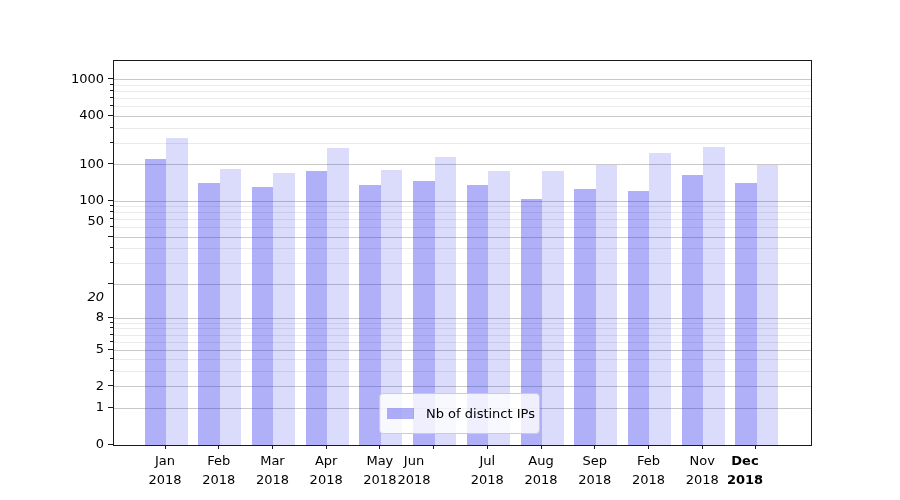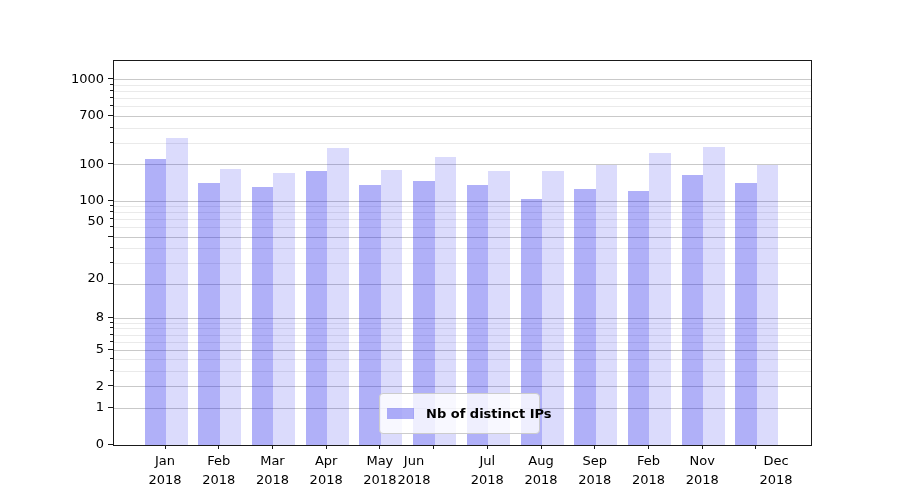--- a/index.html
+++ b/index.html
@@ -33,21 +33,21 @@
   }
   .legend{
     position:absolute;left:379px;top:393px;width:161px;height:41px;
     box-sizing:border-box;background:rgba(255,255,255,0.8);
     border:1px solid #cccccc;border-radius:4px;
     display:flex;flex-direction:column;justify-content:space-evenly;
     padding:2px 7px;
   }
   .legend-row{display:flex;align-items:center;}
   .legend-swatch{width:27px;height:11px;margin-right:12px;flex:0 0 auto;}
-  .legend-label{font-size:13px;line-height:15px;white-space:nowrap;font-weight:bold;}
+  .legend-label{font-size:13px;line-height:15px;white-space:nowrap;}
 </style>
 </head>
 <body>
 
 <div class="fig">
 
   <div class="plot">
       <div class="gridline minor" style="top: 310.237px;"></div>
       <div class="gridline minor" style="top: 298.445px;"></div>
       <div class="gridline minor" style="top: 280.663px;"></div>
@@ -107,29 +107,29 @@
       <div class="ylabel" style="top: 435px;">0</div>
       <div class="ytick major" style="top: 406.869px;"></div>
       <div class="ylabel" style="top: 398.369px;">1</div>
       <div class="ytick major" style="top: 385.441px;"></div>
       <div class="ylabel" style="top: 376.941px;">2</div>
       <div class="ytick major" style="top: 348.809px;"></div>
       <div class="ylabel" style="top: 340.309px;">5</div>
       <div class="ytick major" style="top: 316.776px;"></div>
       <div class="ylabel" style="top: 308.276px;">8</div>
       <div class="ytick major" style="top: 282.603px;"></div>
-      <div class="ylabel" style="top: 269px;">20</div>
+      <div class="ylabel" style="top: 288px; font-style: italic;">20</div>
       <div class="ytick major" style="top: 235.711px;"></div>
       <div class="ylabel" style="top: 212px;">50</div>
       <div class="ytick major" style="top: 199.6px;"></div>
       <div class="ylabel" style="top: 191.1px;">100</div>
       <div class="ytick major" style="top: 163.231px;"></div>
       <div class="ylabel" style="top: 154.731px;">100</div>
       <div class="ytick major" style="top: 114.965px;"></div>
-      <div class="ylabel" style="top: 106.465px;">700</div>
+      <div class="ylabel" style="top: 106.465px;">400</div>
       <div class="ytick major" style="top: 78.3865px;"></div>
       <div class="ylabel" style="top: 69.8865px;">1000</div>
       <div class="ytick minor" style="top: 370.237px;"></div>
       <div class="ytick minor" style="top: 358.445px;"></div>
       <div class="ytick minor" style="top: 340.663px;"></div>
       <div class="ytick minor" style="top: 333.606px;"></div>
       <div class="ytick minor" style="top: 327.381px;"></div>
       <div class="ytick minor" style="top: 321.813px;"></div>
       <div class="ytick minor" style="top: 262.021px;"></div>
       <div class="ytick minor" style="top: 247.245px;"></div>
@@ -194,21 +194,21 @@
       <div class="xlabel" style="left: 618.48px;">
         <div>Feb</div>
         <div>2018</div>
       </div>
       <div class="xtick" style="left: 701.7px;"></div>
       <div class="xlabel" style="left: 672.2px;">
         <div>Nov</div>
         <div>2018</div>
       </div>
       <div class="xtick" style="left: 755.42px;"></div>
-      <div class="xlabel" style="left: 746px;">
+      <div class="xlabel" style="left: 715px; font-weight: bold;">
         <div>Dec</div>
         <div>2018</div>
       </div>
     </div>
 
   <div class="legend">
     <div class="legend-row">
       <span class="legend-swatch" id="sw0" style="background: rgba(30, 30, 235, 0.35);"></span>
       <span class="legend-label">Nb of distinct IPs</span>
     </div>

